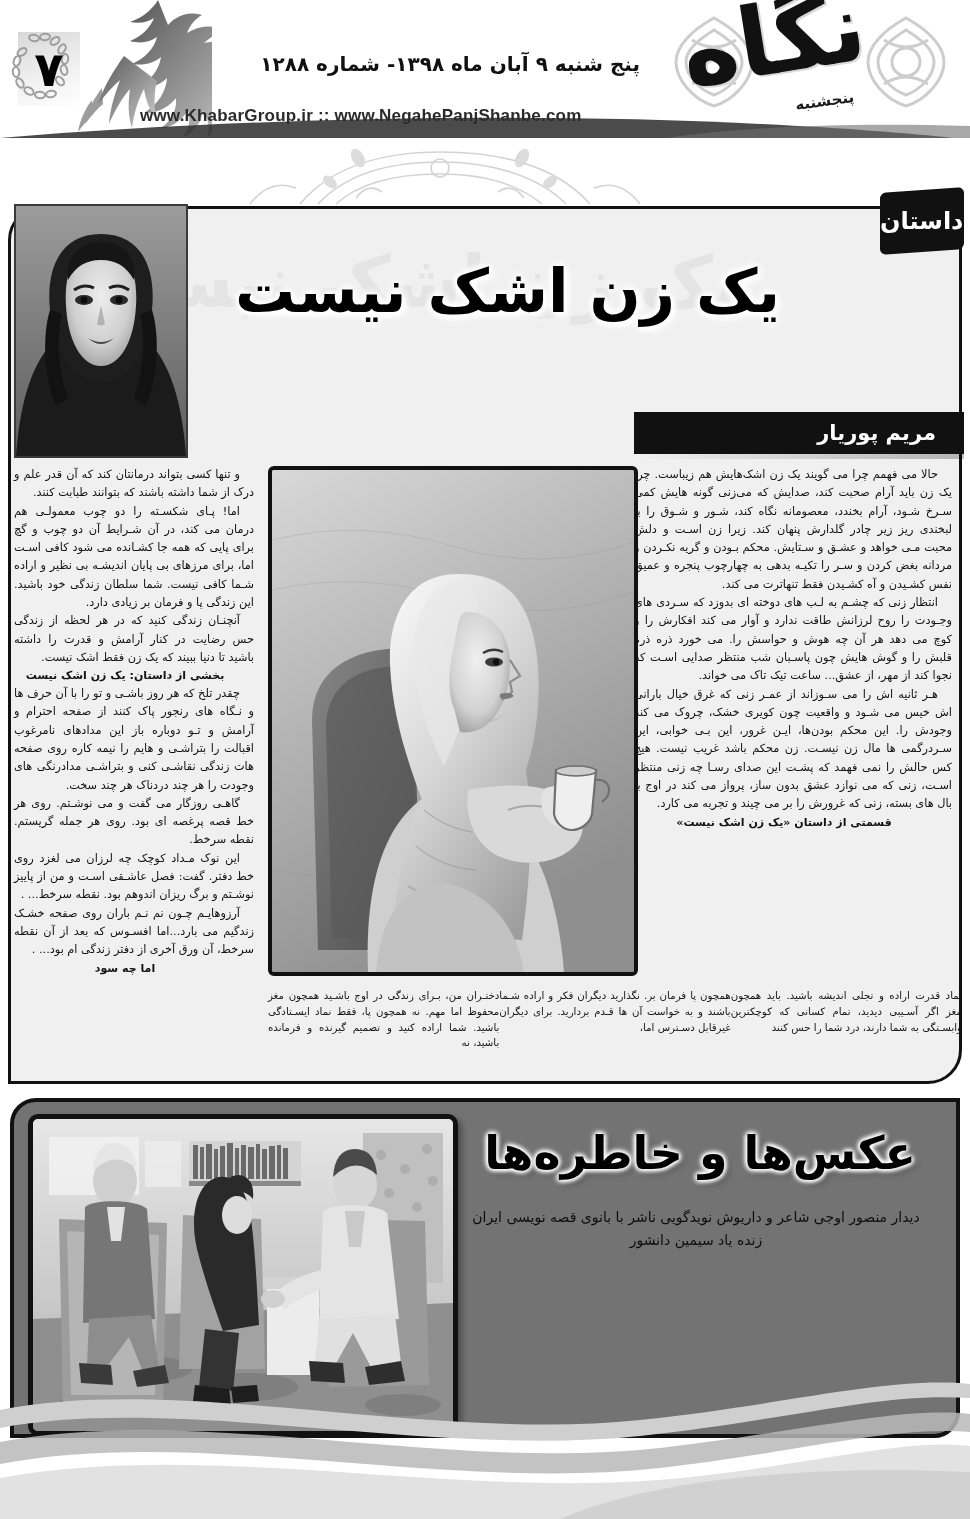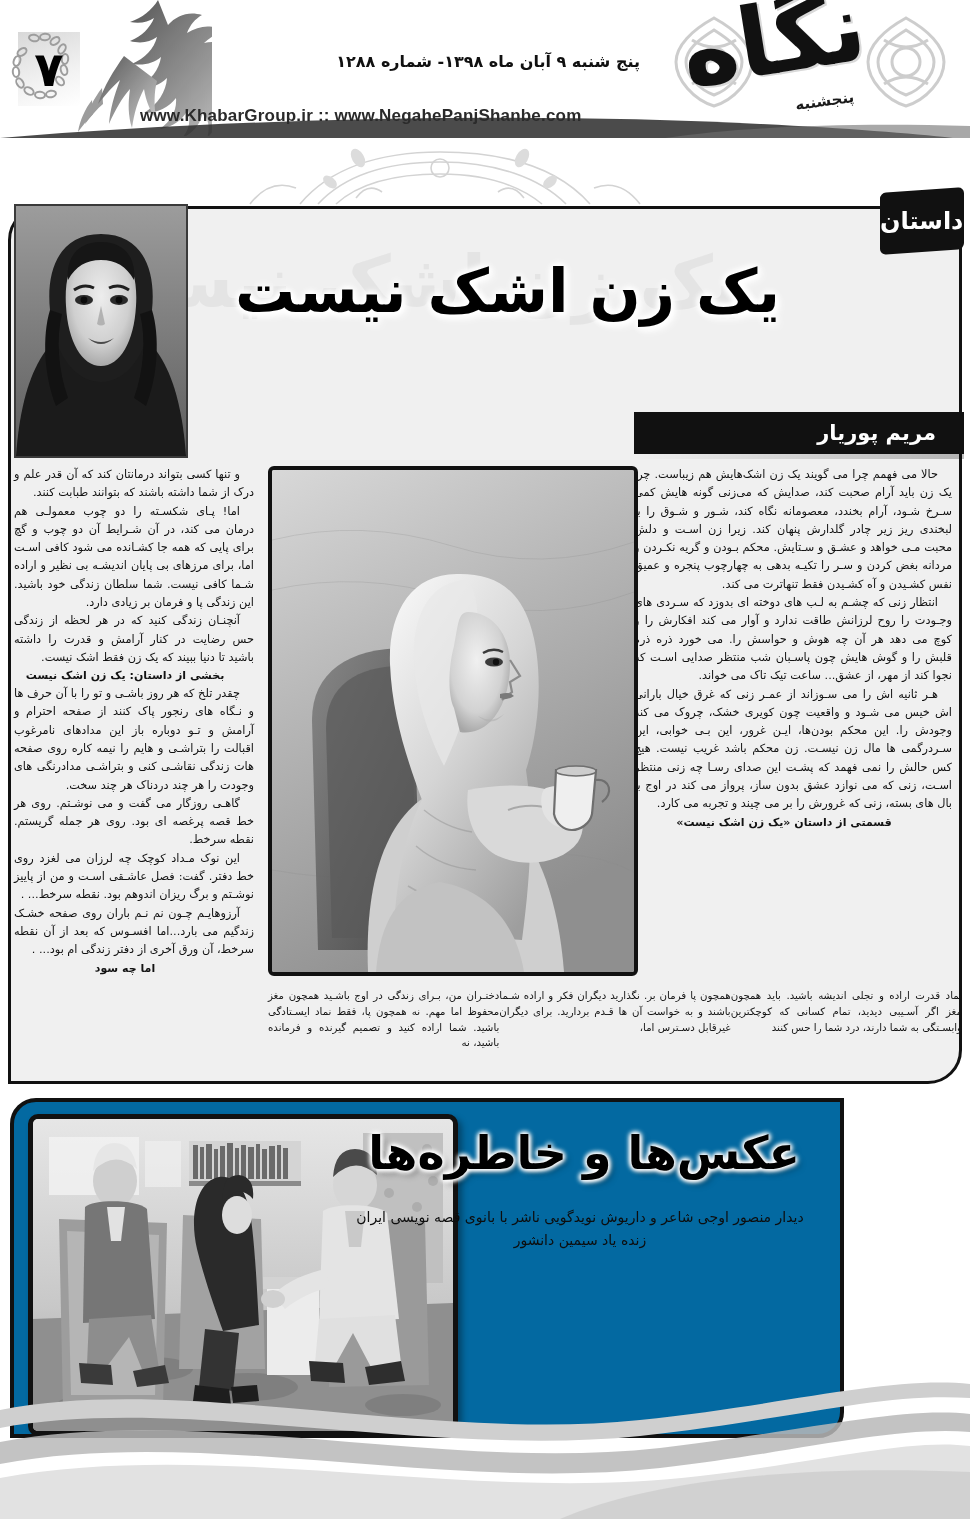--- a/index.html
+++ b/index.html
@@ -28,21 +28,21 @@
   }
   .bird{position:absolute;left:62px;top:-4px;width:150px;height:140px;opacity:.92;}
   .urls{
     position:absolute;left:140px;top:106px;
     font-family:"Liberation Sans",sans-serif;
     font-size:17px;font-weight:bold;color:#2a2a2a;letter-spacing:.2px;
     direction:ltr;white-space:nowrap;
   }
   .dateline{
     position:absolute;right:330px;top:52px;
-    font-size:16px;font-weight:bold;color:#111;
+    font-size:20px;font-weight:bold;color:#111;
     white-space:nowrap;
     text-align:right;
   }
   .logo-wrap{position:absolute;right:8px;top:0px;width:330px;height:132px;}
   .logo-orn{position:absolute;top:10px;width:104px;height:104px;opacity:.55;}
   .logo-orn.o1{right:4px;}
   .logo-orn.o2{right:196px;}
   .logo-negah{
     position:absolute;right:96px;top:-8px;
     font-size:96px;font-weight:bold;color:#111;line-height:1;
@@ -143,25 +143,25 @@
   .caption-3col{
     position:absolute;left:268px;top:988px;width:694px;height:72px;
     font-size:10.2px;line-height:1.55;color:#141414;
     display:flex;flex-direction:row-reverse;gap:0;
   }
   .caption-3col .cc{flex:1;text-align:justify;}
   .caption-3col .cc p{margin:0;}
 
   
   .mem-panel{
-    position:absolute;left:10px;top:1098px;width:834px;height:340px;
+    position:absolute;left:10px;top:1098px;width:950px;height:340px;
     border:4px solid #111;
     border-top-left-radius:26px;
     border-bottom-right-radius:26px;
-    background:#0369a1;box-sizing:border-box;overflow:hidden;
+    background:#737373;box-sizing:border-box;overflow:hidden;
   }
   .mem-photo{
     position:absolute;left:14px;top:12px;width:420px;height:312px;
     border:5px solid #111;border-radius:10px;
     background:#b5b5b5;overflow:hidden;
     box-shadow:4px 4px 6px rgba(0,0,0,.35);
   }
   .mem-title{
     position:absolute;right:40px;top:24px;
     font-size:46px;font-weight:bold;color:#000;

